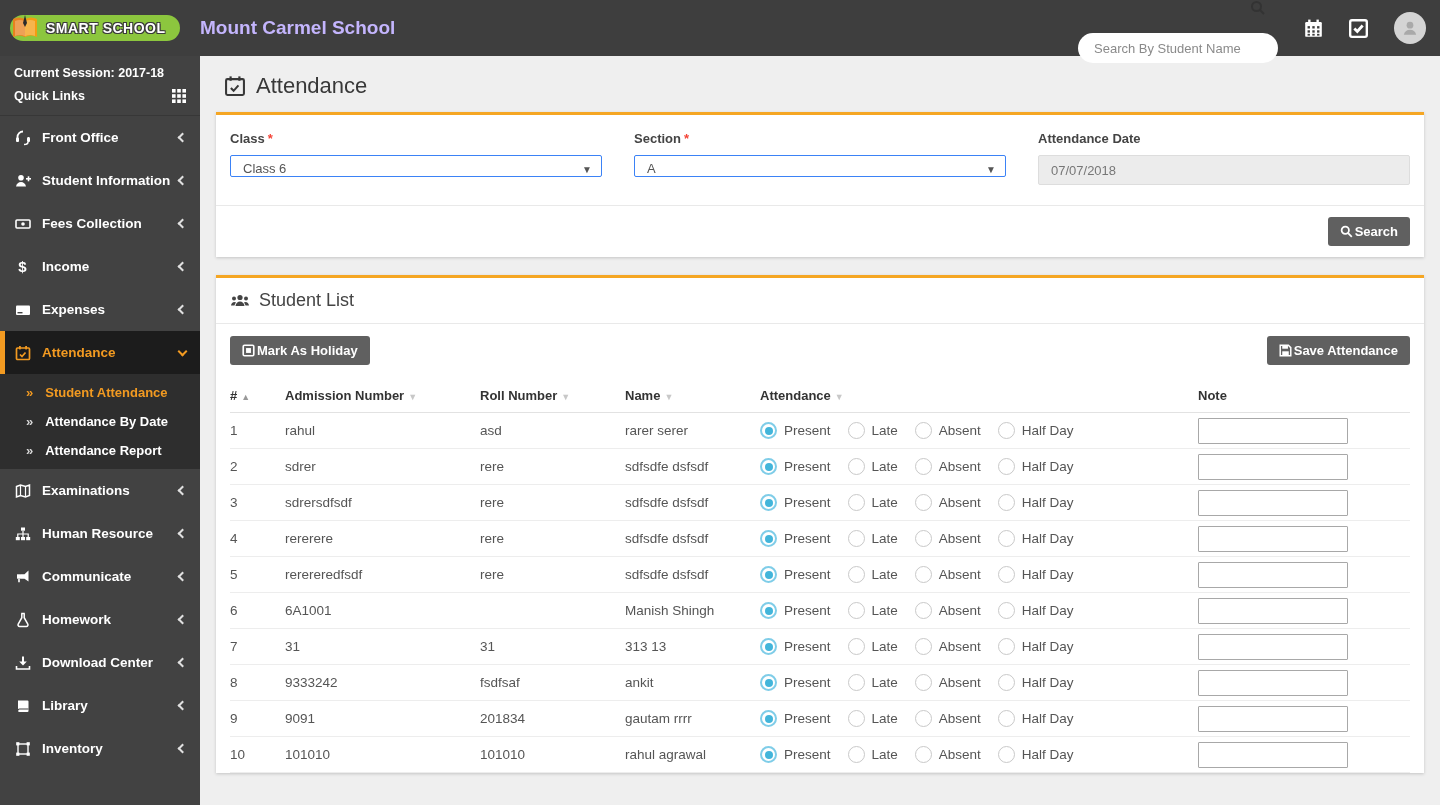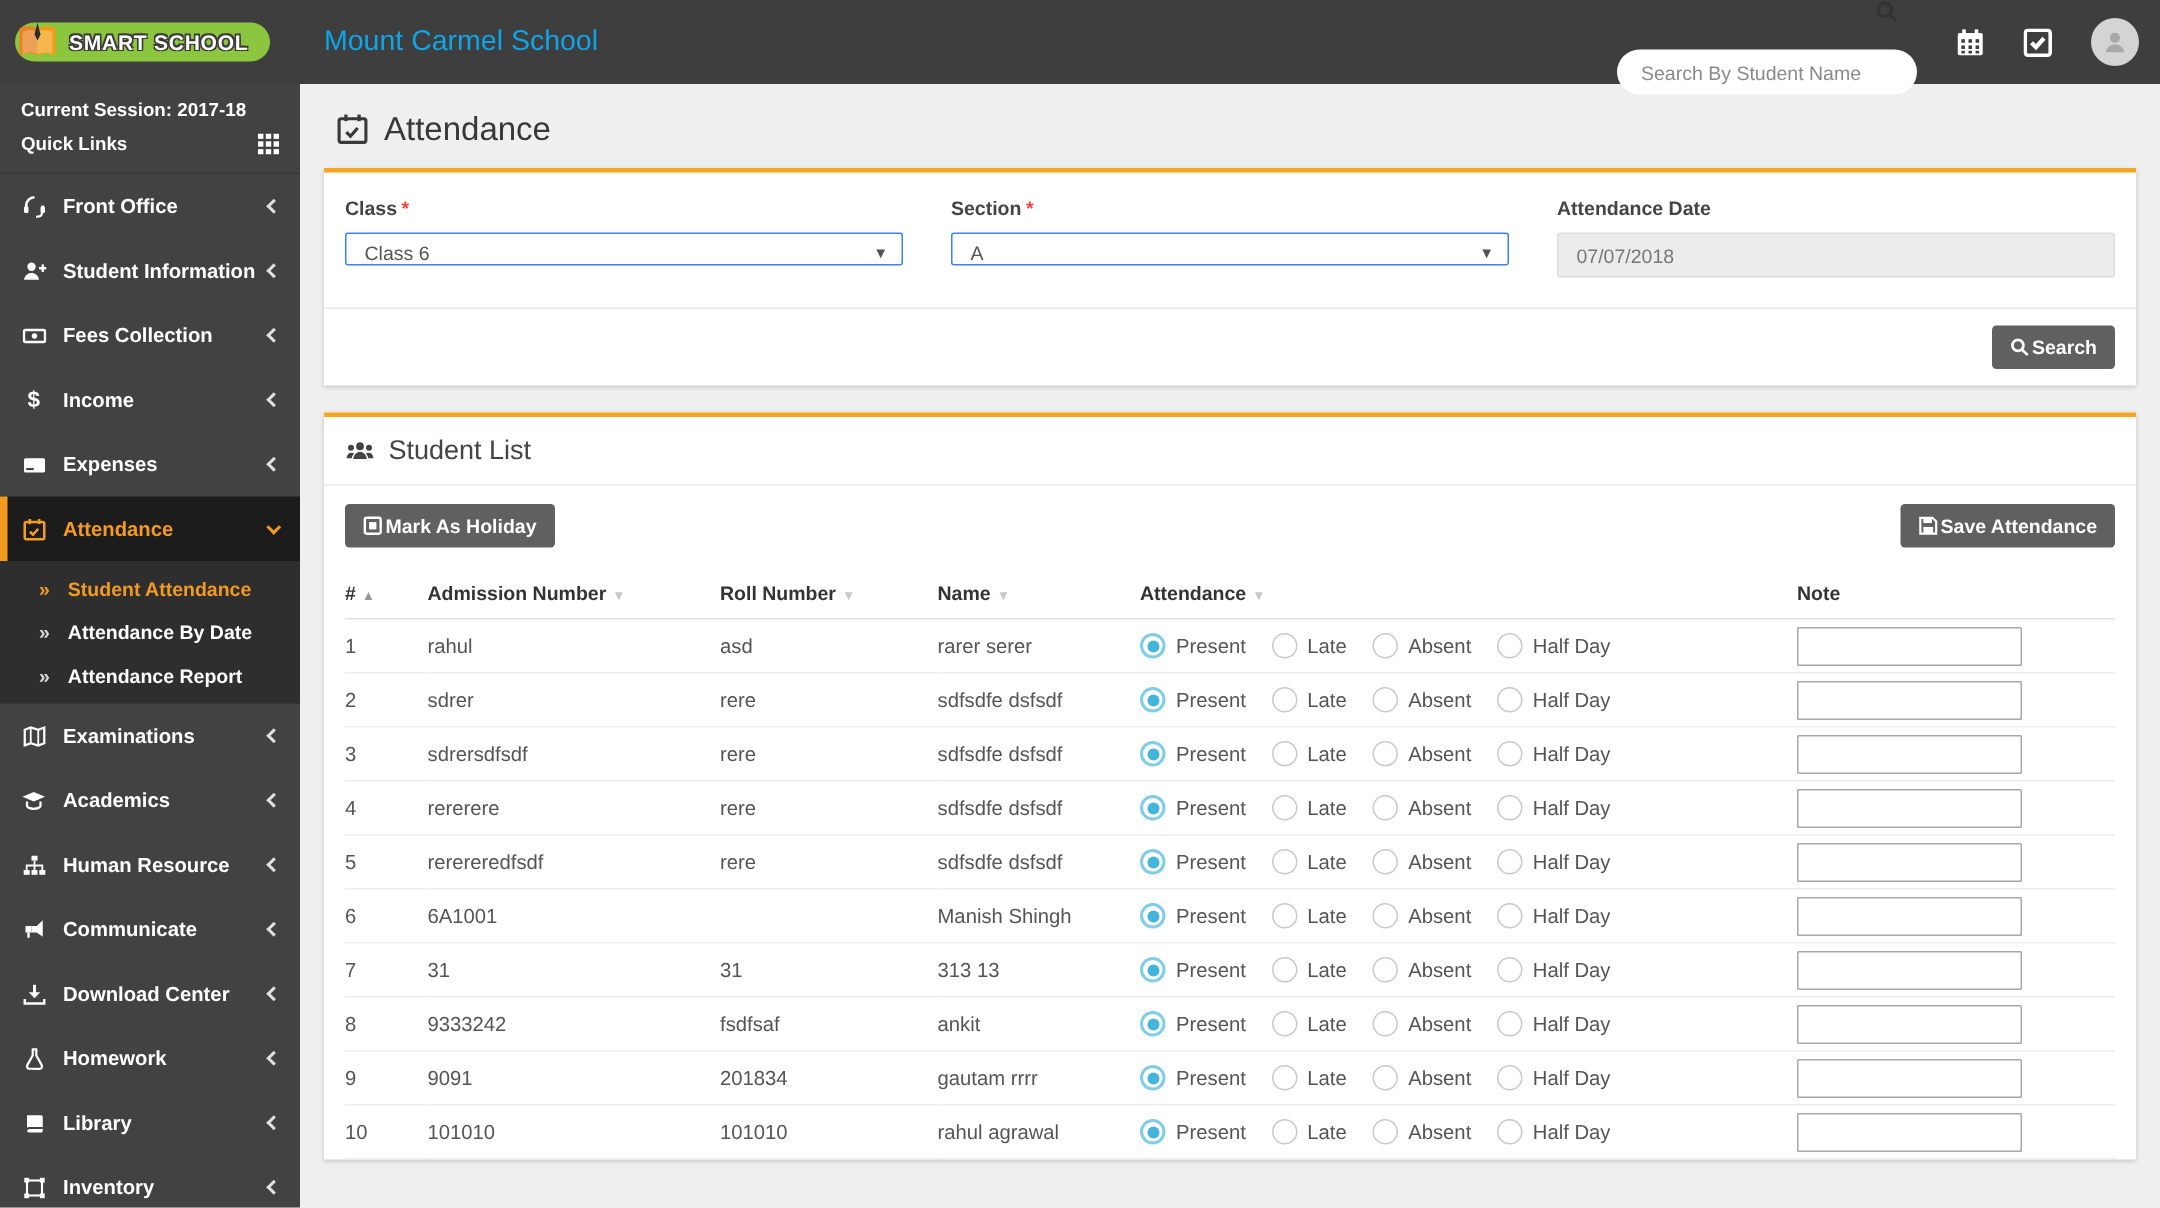--- a/index.html
+++ b/index.html
@@ -5,21 +5,21 @@
   * { margin:0; padding:0; box-sizing:border-box; }
   html,body { width:1440px; height:805px; overflow:hidden; font-family:"Liberation Sans", sans-serif; background:#efefef; }
 
   
   .topbar { height:56px; background:#3e3e3e; display:flex; align-items:center; position:relative; z-index:5; }
   .logo-zone { width:200px; flex:none; padding-left:10px; display:flex; align-items:center; }
   .logo-pill { position:relative; background:#8cc63e; border-radius:14px; padding:5px 14px 5px 36px; display:flex; align-items:center; }
   .logo-book { position:absolute; left:-2px; top:-4px; }
   .logo-text { color:#fff; font-size:14px; font-weight:800; letter-spacing:.5px; white-space:nowrap;
     text-shadow:1px 1px 0 #3a3a3a,-1px 1px 0 #3a3a3a,1px -1px 0 #3a3a3a,-1px -1px 0 #3a3a3a; }
-  .school-name { color:#0ea5e9; font-size:19px; font-weight:normal; margin-left:16px; }
+  .school-name { color:#c4b5fd; font-size:19px; font-weight:bold; margin-left:0; }
   .topbar-right { margin-left:auto; display:flex; align-items:center; gap:26px; padding-right:14px; }
   .search-pill { position:relative; }
   .search-pill input { width:200px; height:30px; border:none; border-radius:15px; padding:0 36px 0 16px; font-size:13px; color:#444; outline:none; font-family:"Liberation Sans", sans-serif;margin-top:40px; }
   .search-pill input::placeholder { color:#8a8a8a; }
   .search-pill .mag { position:absolute; right:12px; top:7px; }
   .hicon { display:flex; align-items:center; cursor:pointer; }
   .avatar { width:32px; height:32px; border-radius:50%; background:#d4d4d4; display:flex; align-items:center; justify-content:center; color:#9a9a9a; font-size:15px; }
 
   
   .sidebar { position:absolute; top:56px; left:0; bottom:0; width:200px; background:#424242; color:#fff; }
@@ -244,30 +244,20 @@
             <path d="M1.5 3.5L5.5 2l5 1.5L14.5 2v10.5L10.5 14l-5-1.5-4 1.5z" fill="none" stroke="#fff" stroke-width="1.5"></path>
             <line x1="5.5" y1="2.5" x2="5.5" y2="12" stroke="#fff" stroke-width="1.2"></line>
             <line x1="10.5" y1="4" x2="10.5" y2="13.5" stroke="#fff" stroke-width="1.2"></line>
           </svg>
         </span>
       <span>Examinations</span>
       <span class="chev"></span>
     </li>
     <li class="menu-item">
       <span class="micon">
-          <svg width="17" height="16" viewBox="0 0 17 16">
-            <path d="M8.5 2L1 5.2l7.5 3.2L16 5.2z" fill="#fff"></path>
-            <path d="M4 8.3v2.9c0 1 2 2 4.5 2s4.5-1 4.5-2V8.3" fill="none" stroke="#fff" stroke-width="1.5"></path>
-          </svg>
-        </span>
-      <span>Academics</span>
-      <span class="chev"></span>
-    </li>
-    <li class="menu-item">
-      <span class="micon">
           <svg width="16" height="16" viewBox="0 0 16 16">
             <rect x="6" y="1.5" width="4" height="3.2" fill="#fff"></rect>
             <rect x="0.8" y="11" width="4" height="3.2" fill="#fff"></rect>
             <rect x="6" y="11" width="4" height="3.2" fill="#fff"></rect>
             <rect x="11.2" y="11" width="4" height="3.2" fill="#fff"></rect>
             <path d="M8 4.7v3M2.8 11V8h10.4v3M8 8v3" fill="none" stroke="#fff" stroke-width="1.2"></path>
           </svg>
         </span>
       <span>Human Resource</span>
       <span class="chev"></span>
@@ -279,35 +269,35 @@
             <rect x="2" y="5.3" width="4" height="4.4" fill="#fff"></rect>
             <path d="M4 9.7v3.5" stroke="#fff" stroke-width="1.6"></path>
           </svg>
         </span>
       <span>Communicate</span>
       <span class="chev"></span>
     </li>
     <li class="menu-item">
       <span class="micon">
           <svg width="16" height="16" viewBox="0 0 16 16">
+            <path d="M6.2 1.5h3.6M6.8 1.5v4.2l-3.6 6.4A1.6 1.6 0 0 0 4.6 14.5h6.8a1.6 1.6 0 0 0 1.4-2.4L9.2 5.7V1.5" fill="none" stroke="#fff" stroke-width="1.5"></path>
+          </svg>
+        </span>
+      <span>Homework</span>
+      <span class="chev"></span>
+    </li>
+    <li class="menu-item">
+      <span class="micon">
+          <svg width="16" height="16" viewBox="0 0 16 16">
             <rect x="7" y="1.5" width="2" height="5.5" fill="#fff"></rect>
             <path d="M4.2 6.5L8 10.5l3.8-4z" fill="#fff"></path>
             <path d="M1.5 11v3h13v-3" fill="none" stroke="#fff" stroke-width="1.6"></path>
           </svg>
         </span>
       <span>Download Center</span>
-      <span class="chev"></span>
-    </li>
-    <li class="menu-item">
-      <span class="micon">
-          <svg width="16" height="16" viewBox="0 0 16 16">
-            <path d="M6.2 1.5h3.6M6.8 1.5v4.2l-3.6 6.4A1.6 1.6 0 0 0 4.6 14.5h6.8a1.6 1.6 0 0 0 1.4-2.4L9.2 5.7V1.5" fill="none" stroke="#fff" stroke-width="1.5"></path>
-          </svg>
-        </span>
-      <span>Homework</span>
       <span class="chev"></span>
     </li>
     <li class="menu-item">
       <span class="micon">
           <svg width="16" height="16" viewBox="0 0 16 16">
             <path d="M3 2.5h9.5a1 1 0 0 1 1 1V13a1 1 0 0 1-1 1H4.5A1.5 1.5 0 0 1 3 12.5z" fill="#fff"></path>
             <path d="M3 12.5A1.5 1.5 0 0 1 4.5 11h9" fill="none" stroke="#424242" stroke-width="1.2"></path>
           </svg>
         </span>
       <span>Library</span>

